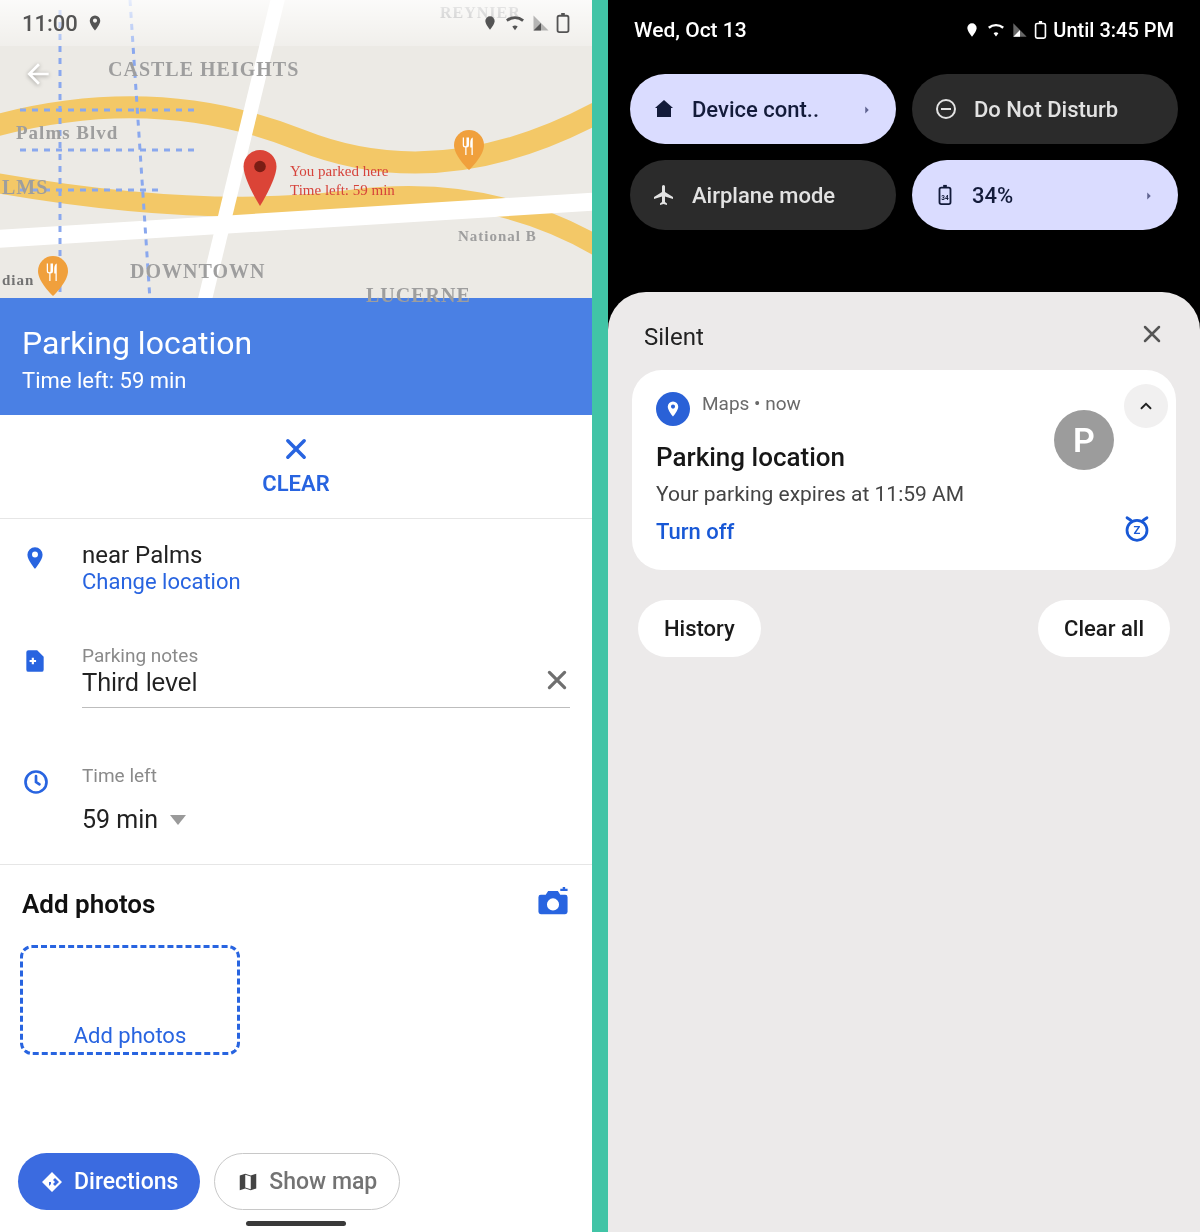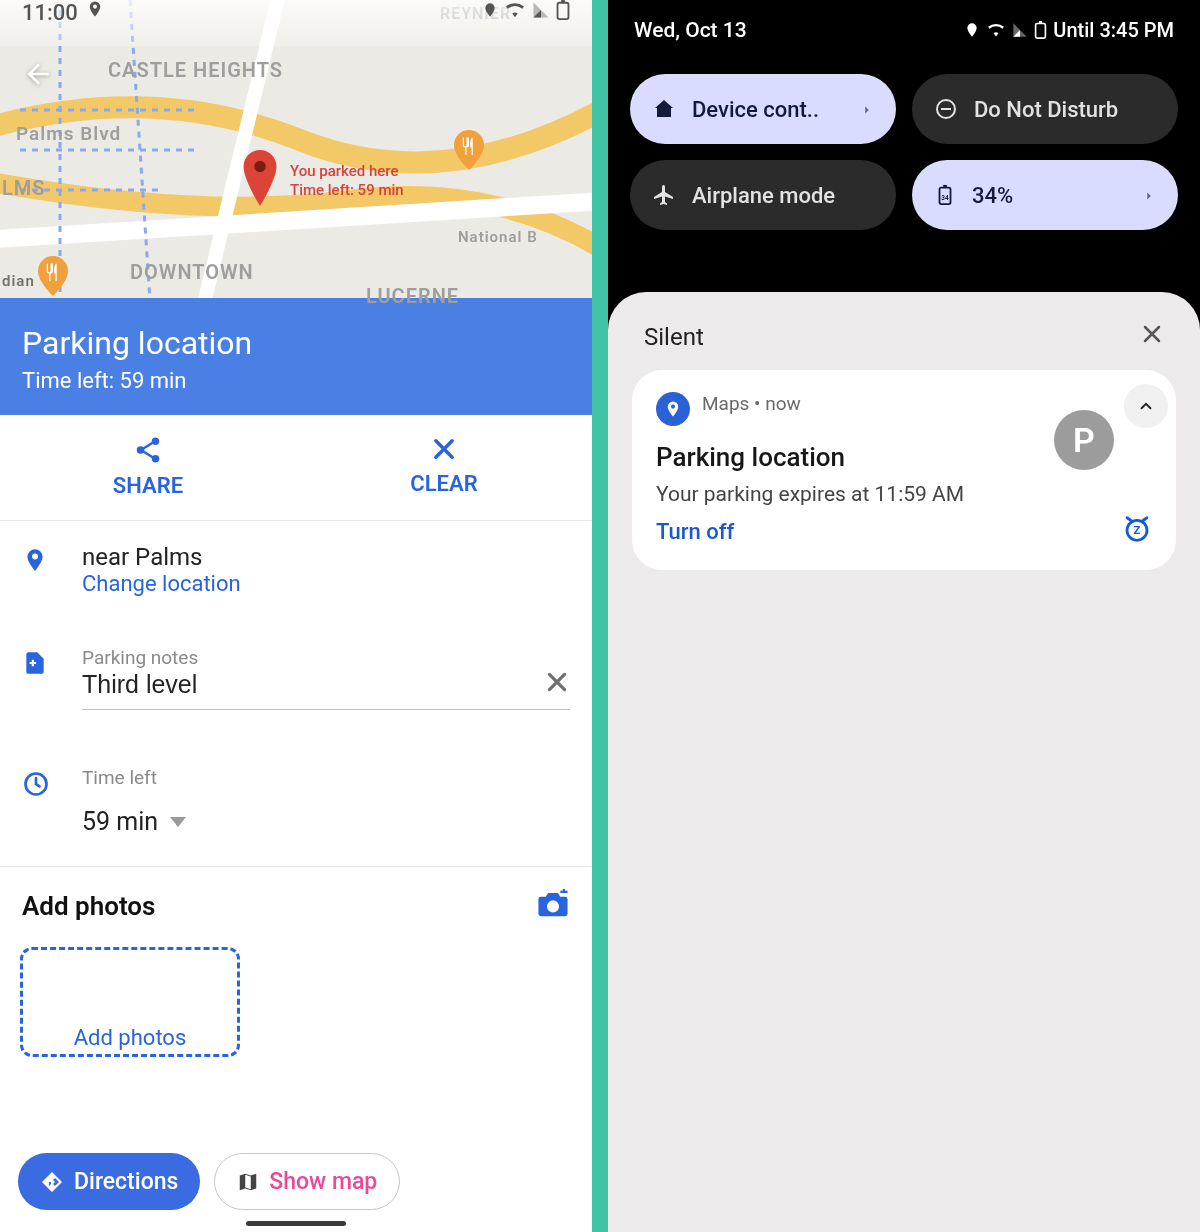--- a/index.html
+++ b/index.html
@@ -11,28 +11,29 @@
     display: flex;
     gap: 16px;
   }
   .phone { flex: 1; position: relative; overflow: hidden; }
   .phone-left { background: #fff; }
   .phone-right { background: #000; }
 
   
   .status-bar-left {
     position: absolute; top: 0; left: 0; right: 0;
-    height: 46px; display: flex; align-items: flex-start;
+    height: 46px; display: flex; align-items: center;
     padding: 0 22px; color: #545454; font-size: 22px; font-weight: 500;
     z-index: 10; background: linear-gradient(#ffffffcc,#ffffff40);
   }
   .status-bar-left .right { margin-left: auto; display:flex; align-items:center; gap:6px; }
   .map-bg {
     height: 298px; position: relative;
     background: #e8e8e8;
+    font-family: Liberation Serif, serif;
   }
   .map-roads { position:absolute; inset:0; }
   .map-label { position:absolute; font-weight:600; color:#9e9e9e; letter-spacing:1px; font-size:20px; }
   .back-arrow { position:absolute; top:58px; left:22px; color:#fff; filter: drop-shadow(0 1px 2px #0005); }
   .pin { position:absolute; left:240px; top:150px; }
   .pin-callout { position:absolute; left:290px; top:162px; color:#d6433b; font-size:15px; font-weight:500; line-height:1.25; }
   .poi { position:absolute; width:30px; height:40px; }
   .poi svg { width:30px; height:40px; }
 
   .blue-header {
@@ -74,21 +75,21 @@
   }
 
   .bottom-actions {
     position:absolute; left:0; right:0; bottom:0;
     padding:14px 18px 22px;
     display:flex; gap:14px;
     background:linear-gradient(#ffffff40,#ffffffee 30%);
   }
   .pill { display:flex; align-items:center; gap:10px; padding:14px 22px; border-radius:999px; font-size:23px; font-weight:500; }
   .pill.primary { background:#3b6be0; color:#fff; }
-  .pill.secondary { background:#fff; color:#ec4899; border:1px solid #c8c8c8; }
+  .pill.secondary { background:#fff; color:#737373; border:1px solid #c8c8c8; }
   .home-indicator-l { position:absolute; left:50%; transform:translateX(-50%); bottom:6px; width:100px; height:5px; background:#3a3a3a; border-radius:3px; }
 
   
   .status-bar-right {
     display:flex; align-items:center; padding:18px 26px 4px; color:#fff; font-size:21px; font-weight:500;
   }
   .status-bar-right .right { margin-left:auto; display:flex; align-items:center; gap:6px; font-size:20px; }
 
   .qs-grid { display:grid; grid-template-columns:1fr 1fr; gap:16px; padding:28px 22px 30px; }
   .qs-tile { height:70px; border-radius:35px; display:flex; align-items:center; padding:0 22px; gap:16px; font-size:22px; font-weight:500; }
@@ -196,29 +197,20 @@
     </div>
   </div>
 
   <div class="blue-header">
     <h1>Parking location</h1>
     <p>Time left: 59 min</p>
   </div>
 
   <div class="action-row">
     <div class="action-btn">
-      <svg class="ic" width="30" height="30" viewBox="0 0 24 24">
-          <circle cx="18" cy="5" r="3" fill="#2864e0"></circle>
-          <circle cx="6" cy="12" r="3" fill="#2864e0"></circle>
-          <circle cx="18" cy="19" r="3" fill="#2864e0"></circle>
-          <path d="M8 11l8-5M8 13l8 5" stroke="#2864e0" stroke-width="2"></path>
-        </svg>
-      <span>SHARE</span>
-    </div>
-    <div class="action-btn">
       <svg class="ic" width="28" height="28" viewBox="0 0 24 24">
           <path d="M5 5l14 14M19 5L5 19" stroke="#2864e0" stroke-width="3" stroke-linecap="round"></path>
         </svg>
       <span>CLEAR</span>
     </div>
   </div>
 
   <div class="detail-row">
     <div class="lead-icon">
       <svg width="26" height="26" viewBox="0 0 24 24">
@@ -397,14 +389,18 @@
         <span class="snooze">
           <svg width="30" height="30" viewBox="0 0 24 24">
               <circle cx="12" cy="13" r="8" fill="none" stroke="#1858d6" stroke-width="2.2"></circle>
               <path d="M4 3l3 2M20 3l-3 2" stroke="#1858d6" stroke-width="2.2" stroke-linecap="round"></path>
               <text x="12" y="16" font-size="9" font-weight="bold" text-anchor="middle" fill="#1858d6">Z</text>
             </svg>
         </span>
       </div>
     </div>
 
+    <div class="notif-footer">
+      <div class="footer-pill">History</div>
+      <div class="footer-pill">Clear all</div>
+    </div>
   </div>
 </div>
 
 </body></html>

